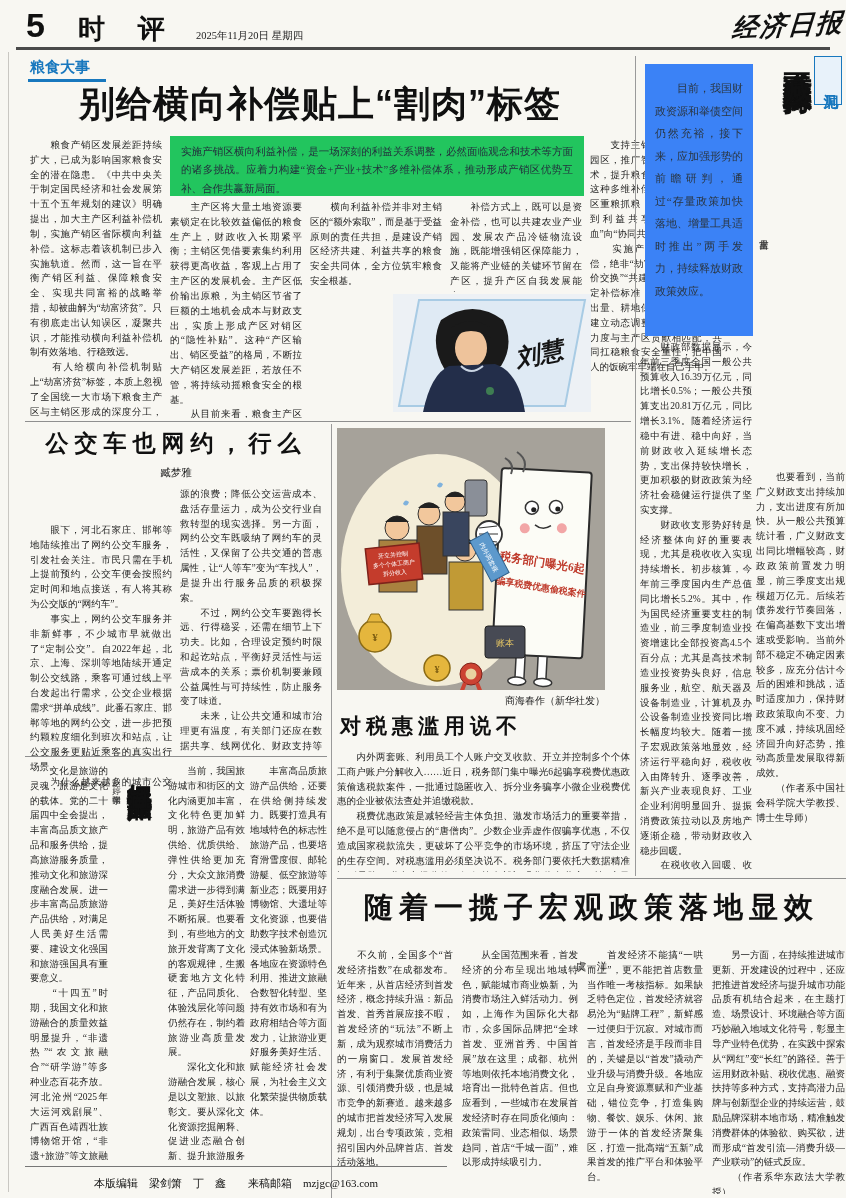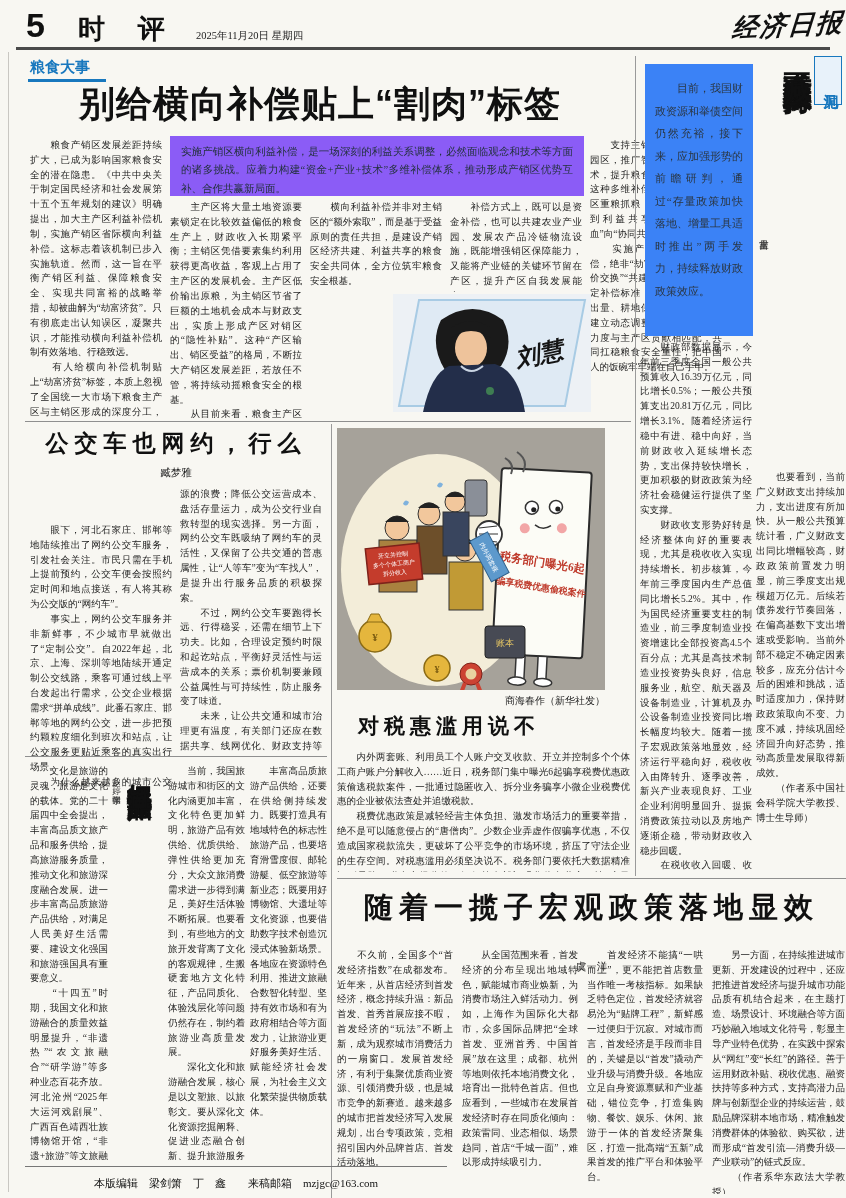--- a/index.html
+++ b/index.html
@@ -25,21 +25,21 @@
   
   #lead-tag{left:30px;top:58px;font-size:15px;font-weight:bold;}
   #lead-tag-bar{left:28px;top:79px;width:78px;height:3px;background:#1878be;}
   #lead-headline{left:30px;top:80px;width:580px;font-size:36px;letter-spacing:1px;text-align:center;}
   .lead-col{top:138px;width:132px;height:280px;}
   #lead-c1{left:30px;}
   #lead-c2{left:170px;top:200px;height:218px;}
   #lead-c3{left:310px;top:200px;height:92px;}
   #lead-c4{left:450px;top:200px;height:92px;}
   #lead-c5{left:590px;}
-  #lead-callout{left:170px;top:136px;width:392px;height:46px;background:#8b5cf6;
+  #lead-callout{left:170px;top:136px;width:392px;height:46px;background:#22c55e;
                 padding:7px 11px;font-size:10.5px;line-height:1.75;color:#23313d;
                 text-align:justify;overflow:hidden;}
   #lead-photo{left:393px;top:294px;width:198px;height:118px;}
 
   
   #dj-vline{left:635px;top:56px;width:1px;height:820px;background:#9a9a9a;}
   #dj-quote{left:645px;top:64px;width:88px;height:246px;background:#3b82f6;padding:13px 10px;
             font-size:11px;line-height:2.05;color:#2a3642;text-align:justify;white-space:pre-line;overflow:hidden;}
   #dj-tag{left:814px;top:56px;width:26px;height:44px;border:1.5px solid #1878be;background:#e8f2fa;
           color:#1878be;font-weight:bold;font-size:15px;line-height:1.3;text-align:center;
@@ -53,21 +53,21 @@
   #hline-lead{left:25px;top:421px;width:606px;height:1px;}
   #vline-left{left:331px;top:424px;width:1px;height:774px;background:#9a9a9a;}
   #bus-headline{left:30px;top:428px;width:292px;font-size:23px;letter-spacing:6px;text-align:center;}
   #bus-byline{left:30px;top:466px;width:292px;font-size:10.5px;text-align:center;color:#222;}
   #bus-c1{left:30px;top:487px;width:142px;height:264px;margin-top:36px;}
   #bus-c2{left:180px;top:487px;width:142px;height:264px;}
 
   
   #cartoon{left:337px;top:428px;width:268px;height:262px;}
   #tax-caption{left:430px;top:694px;width:175px;font-size:10px;text-align:right;color:#222;}
-  #tax-headline{left:340px;top:712px;font-size:21px;letter-spacing:5px;margin-left:18px;}
+  #tax-headline{left:340px;top:712px;font-size:21px;letter-spacing:5px;}
   #tax-body{left:337px;top:750px;width:293px;height:122px;}
 
   
   #hline-bus{left:25px;top:756px;width:302px;height:1px;}
   #tour-c1{left:30px;top:764px;width:78px;height:396px;}
   #tour-byline{left:111px;top:772px;height:150px;font-size:8.5px;color:#333;}
   #tour-headline{left:124px;top:764px;height:356px;font-size:25px;letter-spacing:1px;}
   #tour-c2{left:168px;top:764px;width:77px;height:396px;}
   #tour-c3{left:250px;top:764px;width:77px;height:396px;}
 

